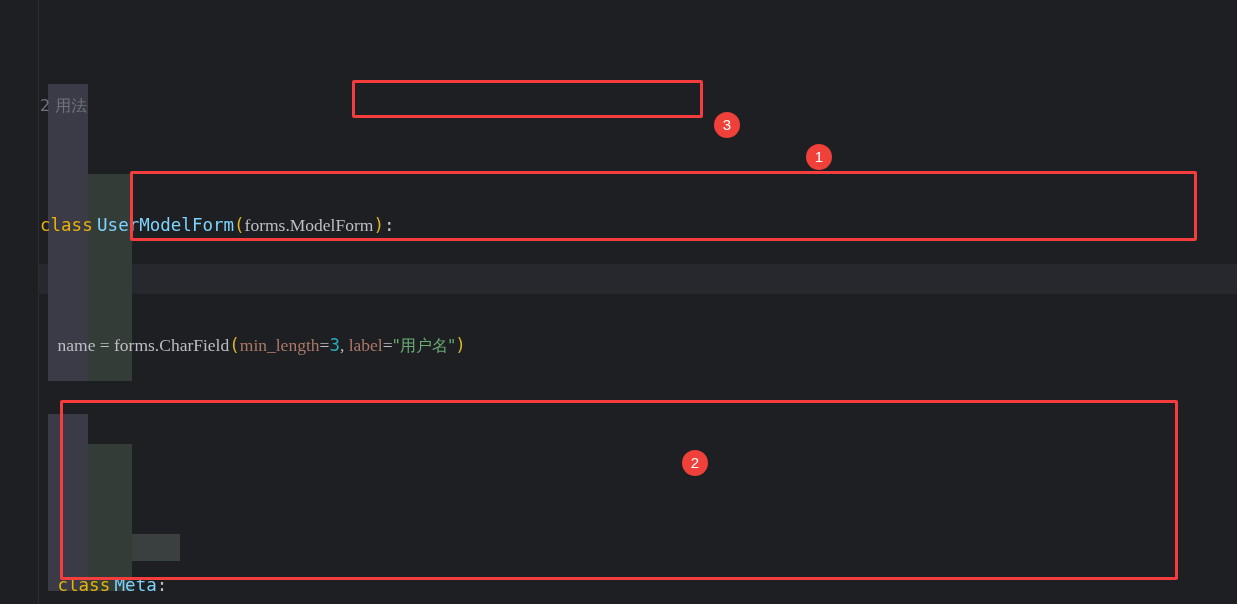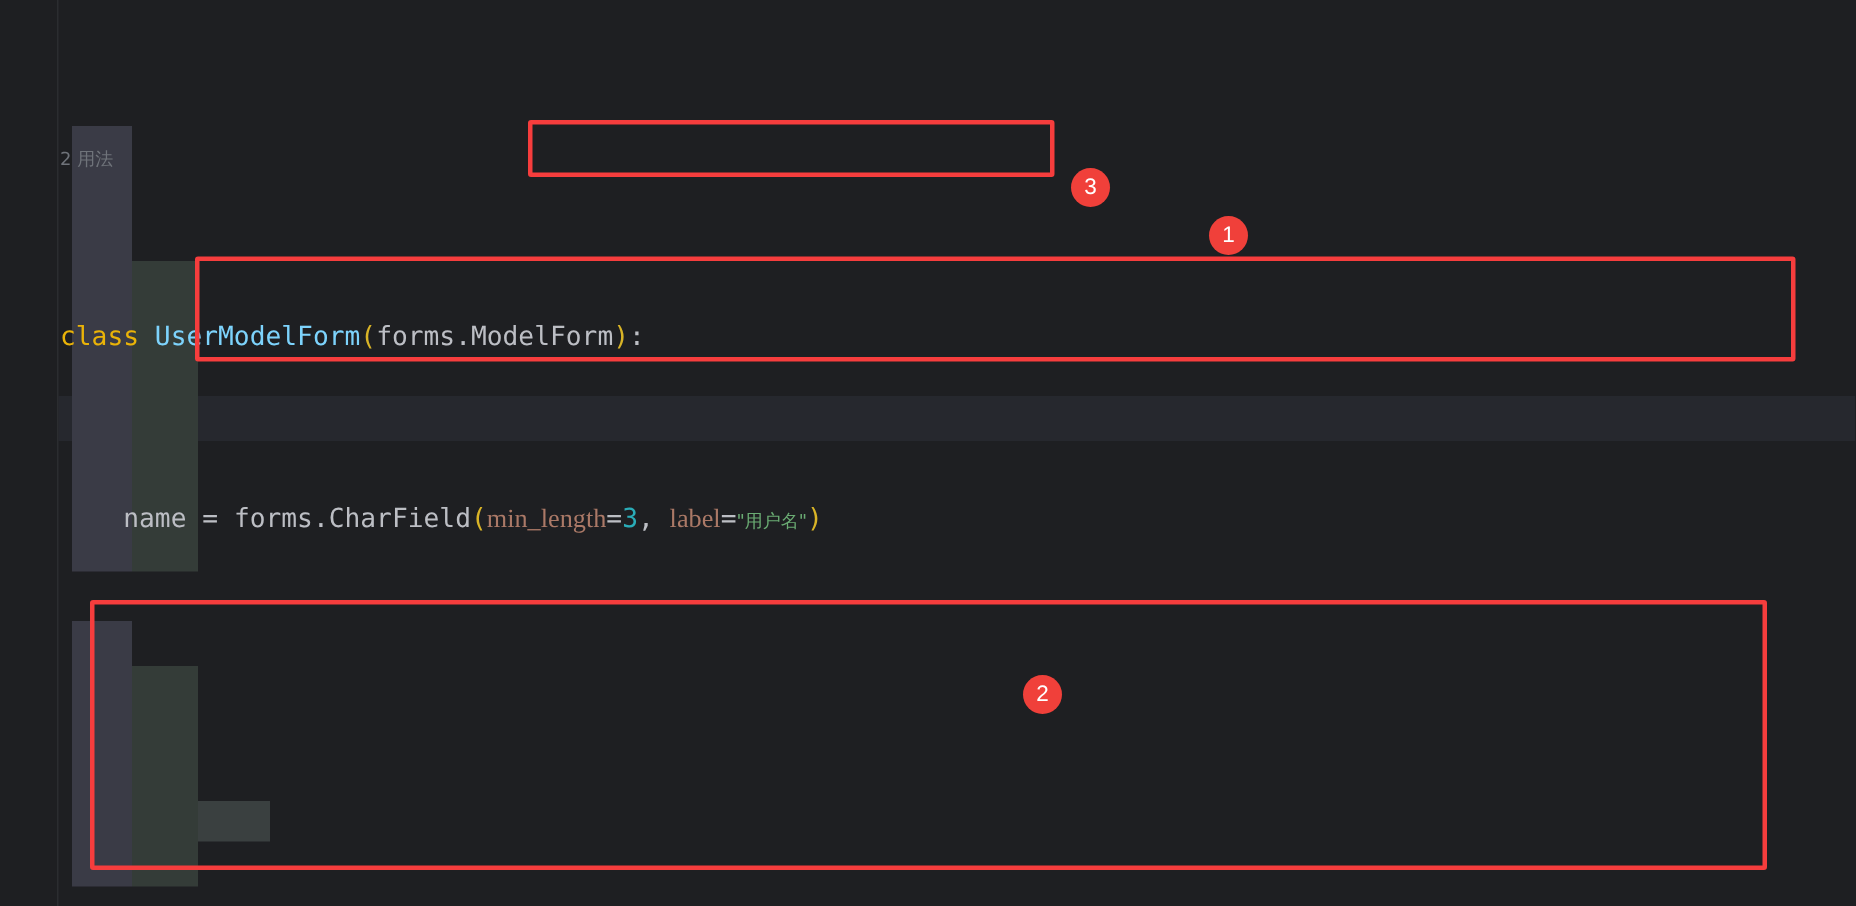--- a/index.html
+++ b/index.html
@@ -62,21 +62,21 @@
   }
 
   
   .kw      { color: #eab308; }
   .cls     { color: #7dd3fc; }
   .str     { color: #6aab73; }  
   .num     { color: #2aacb8; }  
   .kwarg   { color: #ab7967; font-family: Liberation Serif, serif; }  
   .br      { color: #d9b427; }  
   .punc    { color: #bcbec4; }
-  .plain   { color: #bcbec4; }
+  .plain   { color: #bcbec4; font-family: Liberation Serif, serif; }
   .hdr     { color: #6f737a; }
 
   
   .hl-box {
     position: absolute;
     border: 3px solid #f4433699;
     border-color: #f63d3d;
     border-radius: 2px;
     pointer-events: none;
   }
@@ -86,21 +86,21 @@
     border-radius: 50%;
     background: #f0403a;
     color: #ffffff;
     font-family: "Liberation Sans", sans-serif;
     font-size: 15px;
     line-height: 26px;
     text-align: center;
     font-weight: 400;
   }
   
-  .cjk { font-family: "DejaVu Sans", "Liberation Sans", sans-serif; font-size: 12px; }
+  .cjk { font-family: "DejaVu Sans", "Liberation Sans", sans-serif; font-size: 16px; }
 </style>
 </head>
 <body>
 
 <div id="editor">
 
   <div class="line-highlight" style="top:264px;"></div>
 
   <div class="gutter"></div>
 
@@ -113,20 +113,21 @@
   <div class="code">
 
     <div class="ln"><span class="hdr cjk">2 用法</span></div>
 
     <div class="ln"><span class="kw">class</span><span class="plain"> </span><span class="cls">UserModelForm</span><span class="br">(</span><span class="plain">forms.ModelForm</span><span class="br">)</span><span class="punc">:</span></div>
 
     <div class="ln"><span class="plain">    </span><span class="plain">name</span><span class="plain"> = </span><span class="plain">forms.CharField</span><span class="br">(</span><span class="kwarg">min_length</span><span class="plain">=</span><span class="num">3</span><span class="plain">, </span><span class="kwarg">label</span><span class="plain">=</span><span class="str cjk">"用户名"</span><span class="br">)</span></div>
 
     <div class="ln">&nbsp;</div>
 
+    <div class="ln"><span class="plain">    </span><span class="kw">class</span><span class="plain"> </span><span class="cls">Meta</span><span class="punc">:</span></div>
 
     
 
     
 
     
 
     
 
     

